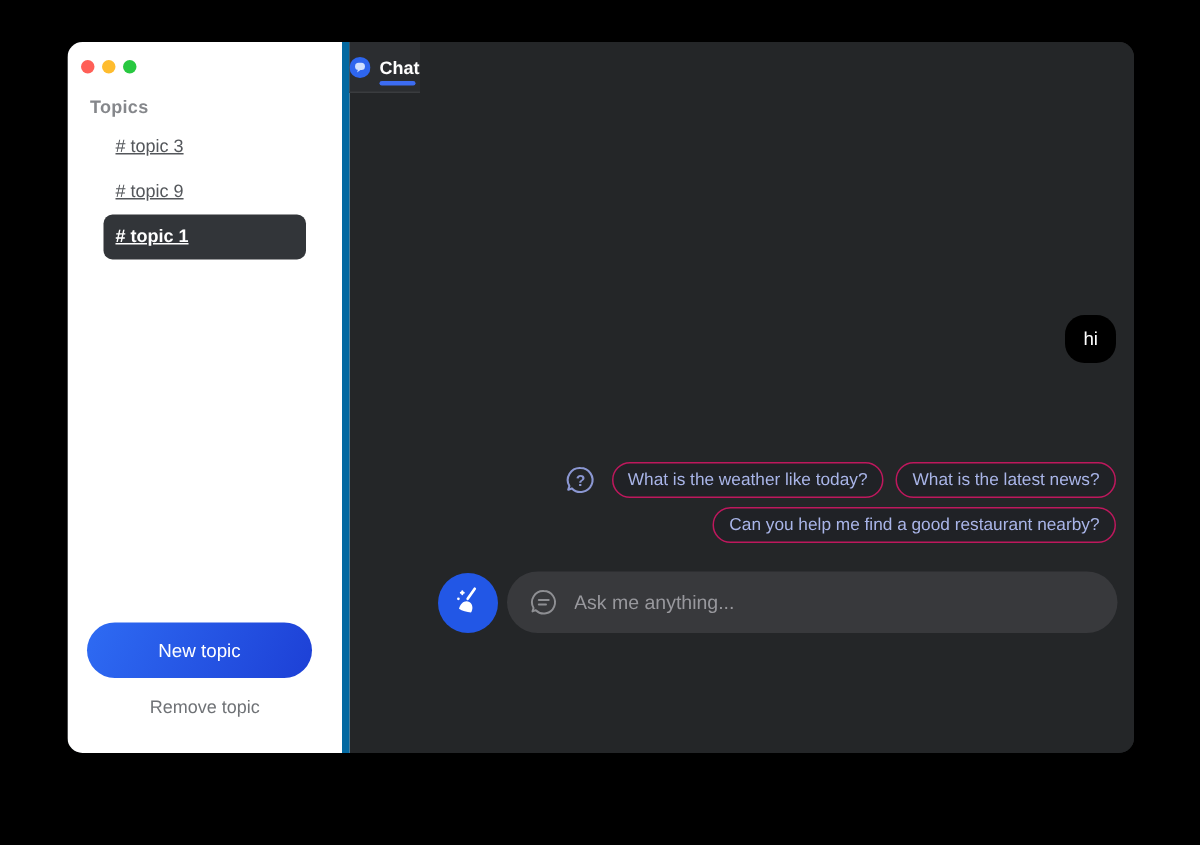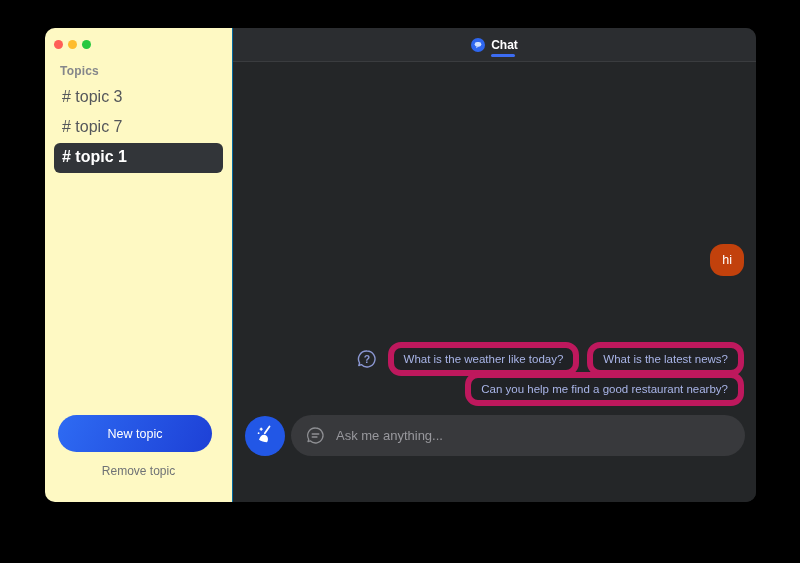--- a/index.html
+++ b/index.html
@@ -3,66 +3,66 @@
 <meta charset="utf-8">
 <style>
   * { margin:0; padding:0; box-sizing:border-box; }
   html,body { width:800px; height:563px; background:#000; overflow:hidden;
               font-family:"Liberation Sans", sans-serif; }
 
   .window { position:absolute; left:45px; top:28px; width:711px; height:474px;
             border-radius:10px; overflow:hidden; display:flex; background:#242628; }
 
   
-  .sidebar { width:188px; flex-shrink:0; background:#fef9c3;
-             border-right:1px solid #0369a1; display:flex; flex-direction:column; }
+  .sidebar { width:188px; flex-shrink:0; background:#ffffff;
+             border-right:5px solid #0369a1; display:flex; flex-direction:column; }
   .traffic-lights { display:flex; gap:5px; padding:12px 0 0 9px; }
   .tl { width:9px; height:9px; border-radius:50%; display:inline-block; }
   .tl.red { background:#ff5f57; }
   .tl.yellow { background:#febc2e; }
   .tl.green { background:#28c840; }
   .topics-title { margin:15px 0 0 15px; font-size:12px; font-weight:bold;
                   color:#85878b; letter-spacing:.2px; }
   .topic-list { margin-top:5px; }
-  .topic-item { height:30px; line-height:28px; margin:0 9px; padding-left:8px;
-                font-size:16px; color:#54575b; border-radius:6px; cursor:default; }
+  .topic-item { height:30px; line-height:28px; margin:0 24px; padding-left:8px;
+                font-size:12px; color:#54575b; border-radius:6px; cursor:default;text-decoration:underline; }
   .topic-item.selected { background:#323539; color:#ffffff; font-weight:bold; }
   .sidebar-spacer { flex:1; }
   .new-topic-btn { margin:0 20px 0 13px; height:37px; border:none; border-radius:19px;
                    background:linear-gradient(115deg,#2e6bf3 0%,#1d40d6 100%);
                    color:#fff; font-size:12.5px; font-family:inherit; cursor:pointer; }
   .remove-topic { text-align:center; color:#6f7276; font-size:12px;
                   margin:12px 12px 24px; cursor:pointer; }
 
   
-  .main { flex:1; display:flex; flex-direction:column; min-width:0; }
+  .main { flex:1; display:flex; min-width:0; }
   .tabbar { height:34px; flex-shrink:0; background:#2b2d30;
             border-bottom:1px solid #3a3c3f; display:flex; align-items:center;
             justify-content:center; gap:26px; }
   .tab { display:flex; align-items:center; gap:6px; position:relative;
          height:100%; cursor:pointer; }
   .tab-label { font-size:12px; color:#e6e7e9; }
   .tab.active .tab-label { font-weight:bold; color:#ffffff; }
   .tab-underline { position:absolute; left:20px; bottom:4px; width:24px; height:3px;
                    border-radius:2px; background:#3c6cf2; }
   .tab-icon { display:flex; align-items:center; }
 
   .chat-area { flex:1; position:relative; background:#242628; }
 
   .msg { position:absolute; font-size:12.5px; white-space:nowrap; }
-  .msg.user { top:182px; right:12px; background:#c2410c; color:#fff;
+  .msg.user { top:182px; right:12px; background:#000000; color:#fff;
               padding:9px 12px; border-radius:13px; }
   .msg.assistant { top:227px; left:13px; background:#3a3b3e; color:#e7e7e9;
                    padding:10px 15px; border-radius:17px; }
 
   .suggest-row { position:absolute; right:12px; display:flex; align-items:center; gap:8px; }
   .suggest-row.row1 { top:280px; }
   .suggest-row.row2 { top:310px; }
   .q-icon { width:22px; height:22px; margin-right:2px; flex-shrink:0; }
-  .chip { background:rgba(18,22,30,0.25); border:6px solid #be185d; color:#a9b5e8;
+  .chip { background:rgba(18,22,30,0.25); border:1px solid #be185d; color:#a9b5e8;
           font-size:11.5px; padding:5px 10px; border-radius:13px;
           font-family:inherit; white-space:nowrap; cursor:pointer; }
 
   .input-row { position:absolute; top:353px; left:12px; right:11px;
                display:flex; align-items:center; gap:6px; }
   .broom-btn { width:40px; height:40px; border-radius:50%; background:#2257e6;
                border:none; flex-shrink:0; display:flex; align-items:center;
                justify-content:center; cursor:pointer; }
   .input-pill { flex:1; height:41px; border-radius:21px; background:#38393c;
                 display:flex; align-items:center; gap:10px; padding:0 14px; }
@@ -77,21 +77,21 @@
 
   <aside class="sidebar">
     <div class="traffic-lights">
       <span class="tl red"></span>
       <span class="tl yellow"></span>
       <span class="tl green"></span>
     </div>
     <div class="topics-title">Topics</div>
     <div class="topic-list">
       <div class="topic-item"># topic 3</div>
-      <div class="topic-item"># topic 7</div>
+      <div class="topic-item"># topic 9</div>
       <div class="topic-item selected"># topic 1</div>
     </div>
     <div class="sidebar-spacer"></div>
     <button class="new-topic-btn">New topic</button>
     <div class="remove-topic">Remove topic</div>
   </aside>
 
   <main class="main">
 
     <header class="tabbar">

